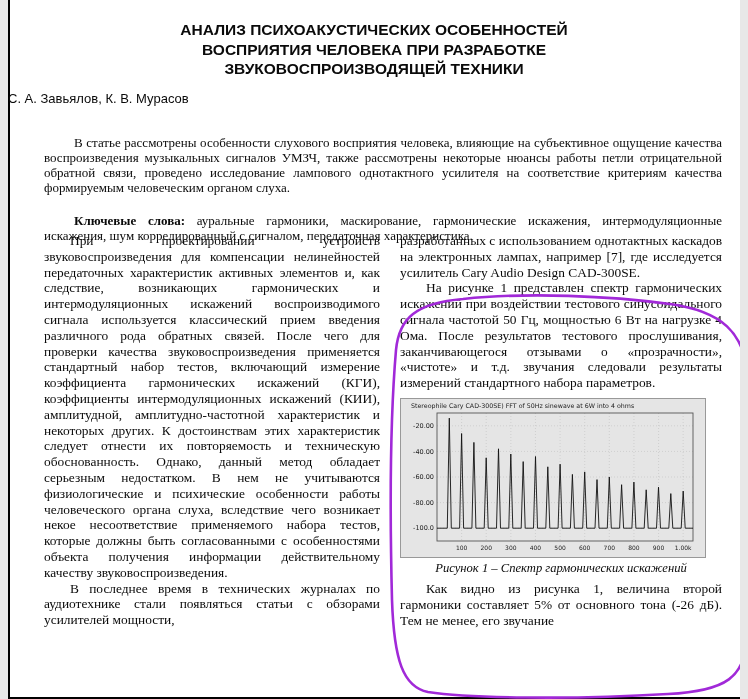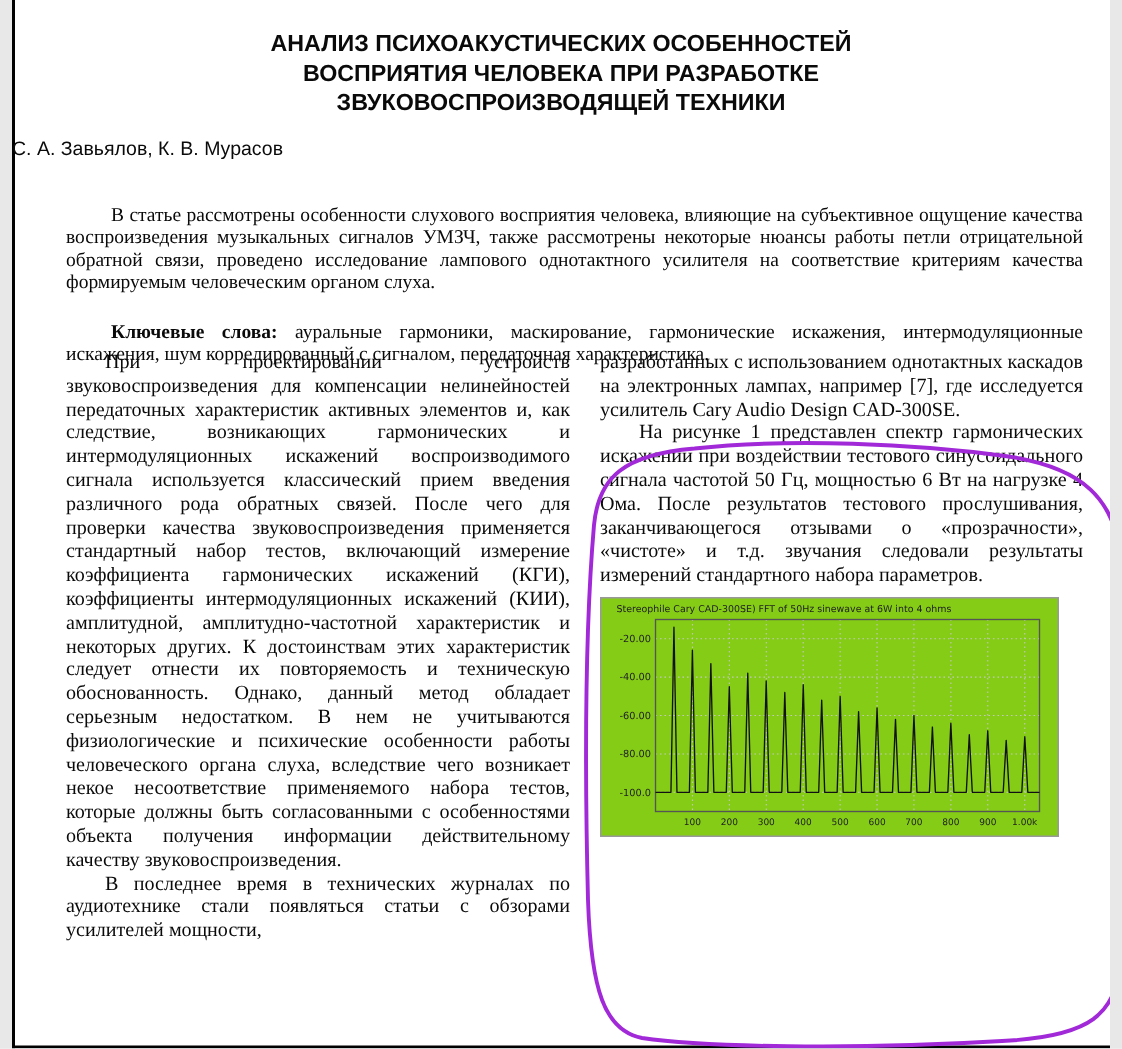--- a/index.html
+++ b/index.html
@@ -43,21 +43,21 @@
   .col{position:absolute;top:233px;font-size:13.4px;line-height:15.8px;text-align:justify;}
   .col p{margin:0;text-indent:26px;}
   .col p.no-indent{text-indent:0;}
   .col-left{left:36px;width:336px;font-family:Liberation Serif, serif;}
   .col-right{left:392px;width:322px;}
   .col-left p + p{margin-top:0;}
 
   .figure{
     margin:7px 0 3px 0;
     border:1px solid #999;
-    background:#84cc16;
+    background:#e5e5e5;
     width:304px;
   }
   .figure svg{display:block;}
   .chart-title{font:6.3px "DejaVu Sans", sans-serif;fill:#222;}
   .ytick{font:6.5px "DejaVu Sans", sans-serif;fill:#222;text-anchor:end;}
   .xtick{font:6px "DejaVu Sans", sans-serif;fill:#222;text-anchor:middle;}
   .gridline{stroke:#c6c6c6;stroke-width:0.7;stroke-dasharray:1 2;}
   .plot-frame{fill:none;stroke:#555;stroke-width:0.9;}
   .spectrum-trace{fill:none;stroke:#111;stroke-width:0.9;stroke-linejoin:round;}
 
@@ -138,22 +138,24 @@
             <text x="208.30769230769232" y="151" class="xtick">700</text>
             <text x="232.92307692307693" y="151" class="xtick">800</text>
             <text x="257.53846153846155" y="151" class="xtick">900</text>
             <text x="282.1538461538462" y="151" class="xtick">1.00k</text>
           </g>
         <path class="spectrum-trace" d="M36 129.2 L46.3 129.2 L48.3 19.1 L50.3 129.2 L58.6 129.2 L60.6 34.5 L62.6 129.2 L70.9 129.2 L72.9 43.4 L74.9 129.2 L83.2 129.2 L85.2 58.8 L87.2 129.2 L95.5 129.2 L97.5 49.8 L99.5 129.2 L107.8 129.2 L109.8 55.0 L111.8 129.2 L120.2 129.2 L122.2 62.6 L124.2 129.2 L132.5 129.2 L134.5 57.5 L136.5 129.2 L144.8 129.2 L146.8 67.8 L148.8 129.2 L157.1 129.2 L159.1 65.2 L161.1 129.2 L169.4 129.2 L171.4 75.4 L173.4 129.2 L181.7 129.2 L183.7 72.9 L185.7 129.2 L194.0 129.2 L196.0 80.6 L198.0 129.2 L206.3 129.2 L208.3 78.0 L210.3 129.2 L218.6 129.2 L220.6 85.7 L222.6 129.2 L230.9 129.2 L232.9 83.1 L234.9 129.2 L243.2 129.2 L245.2 90.8 L247.2 129.2 L255.5 129.2 L257.5 88.2 L259.5 129.2 L267.8 129.2 L269.8 94.6 L271.8 129.2 L280.2 129.2 L282.2 92.1 L284.2 129.2 L292 129.2"></path>
       </svg>
     </div>
 
     <div class="fig-caption">
+      <div>Рисунок 1 – Спектр гармонических искажений</div>
     </div>
 
+    <p>Как видно из рисунка 1, величина второй гармоники составляет 5% от основного тона (-26 дБ). Тем не менее, его звучание</p>
   </div>
 
   <svg class="pen-overlay" viewBox="0 0 748 699" xmlns="http://www.w3.org/2000/svg">
     <path d="M 455 299
              C 520 292, 602 296, 662 304
              C 712 311, 738 331, 740 381
              C 743 452, 745 560, 739 640
              C 736 676, 720 691, 660 694
              C 560 700, 460 698, 420 692
              C 395 687, 386 660, 384 600

